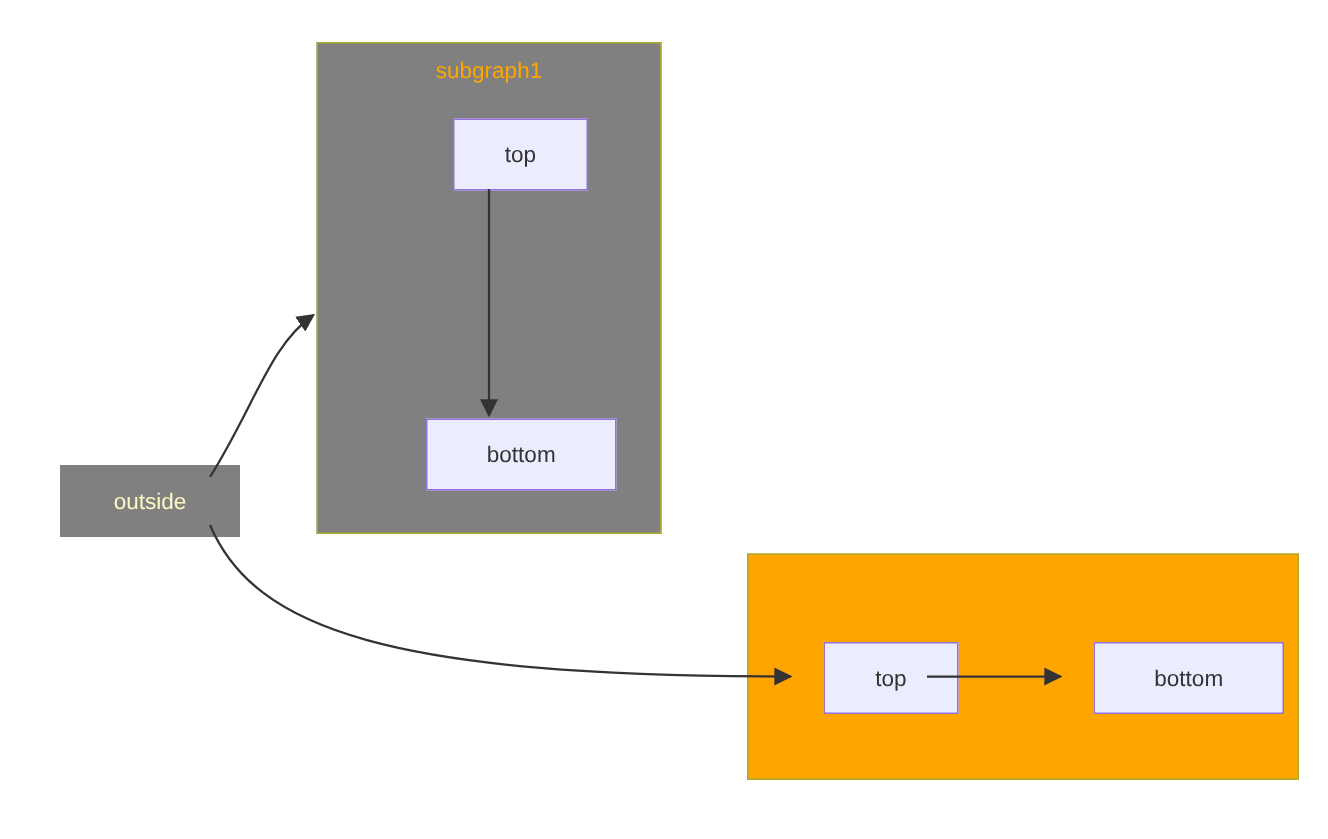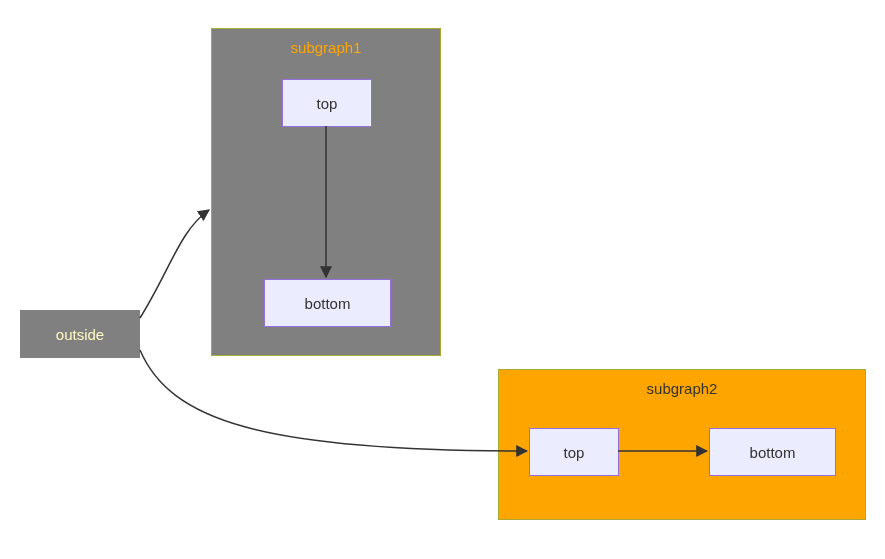--- a/index.html
+++ b/index.html
@@ -29,20 +29,21 @@
   }
   .node {
     position: absolute;
     background: #ECECFF;
     border: 1px solid #9370DB;
     display: flex;
     align-items: center;
     justify-content: center;
     font-size: 15px;
     color: #333333;
+    margin-left: 20px;
   }
   
   .node-outside {
     background: #808080;
     border: 1px solid #808080;
     color: #fef9c3;
     font-weight: 500;
   }
   
   .sg1 {
@@ -79,21 +80,20 @@
     <div class="node" style="left:70px; top:50px; width:90px; height:48px;">
       <span>top</span>
     </div>
 
     <div class="node" style="left:52px; top:250px; width:127px; height:48px;">
       <span>bottom</span>
     </div>
   </div>
 
   <div class="subgraph sg2" style="left:498px; top:369px; width:368px; height:151px;">
-    <div class="subgraph-title">subgraph2</div>
 
     <div class="node" style="left:30px; top:58px; width:90px; height:48px;">
       <span>top</span>
     </div>
 
     <div class="node" style="left:210px; top:58px; width:127px; height:48px;">
       <span>bottom</span>
     </div>
   </div>
 

